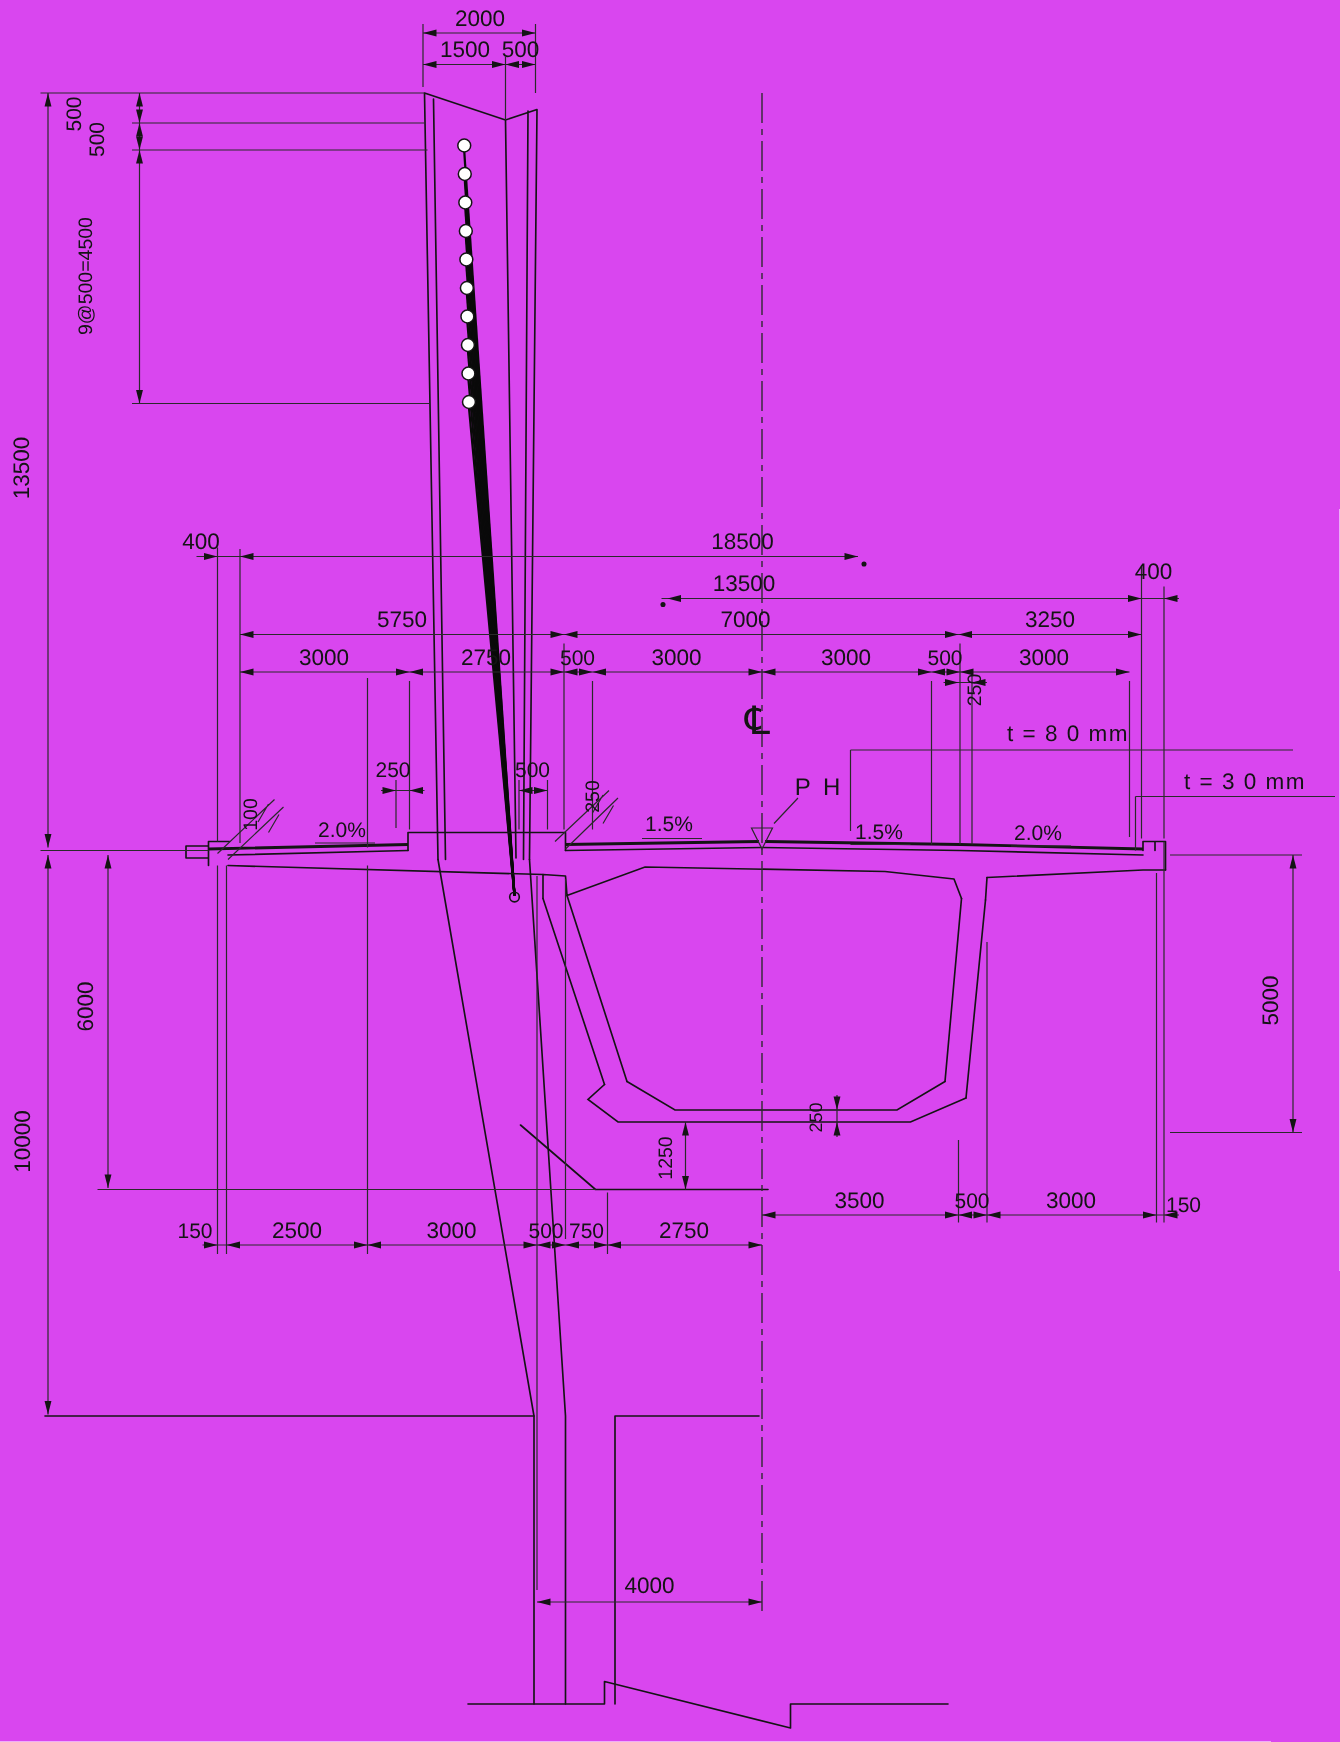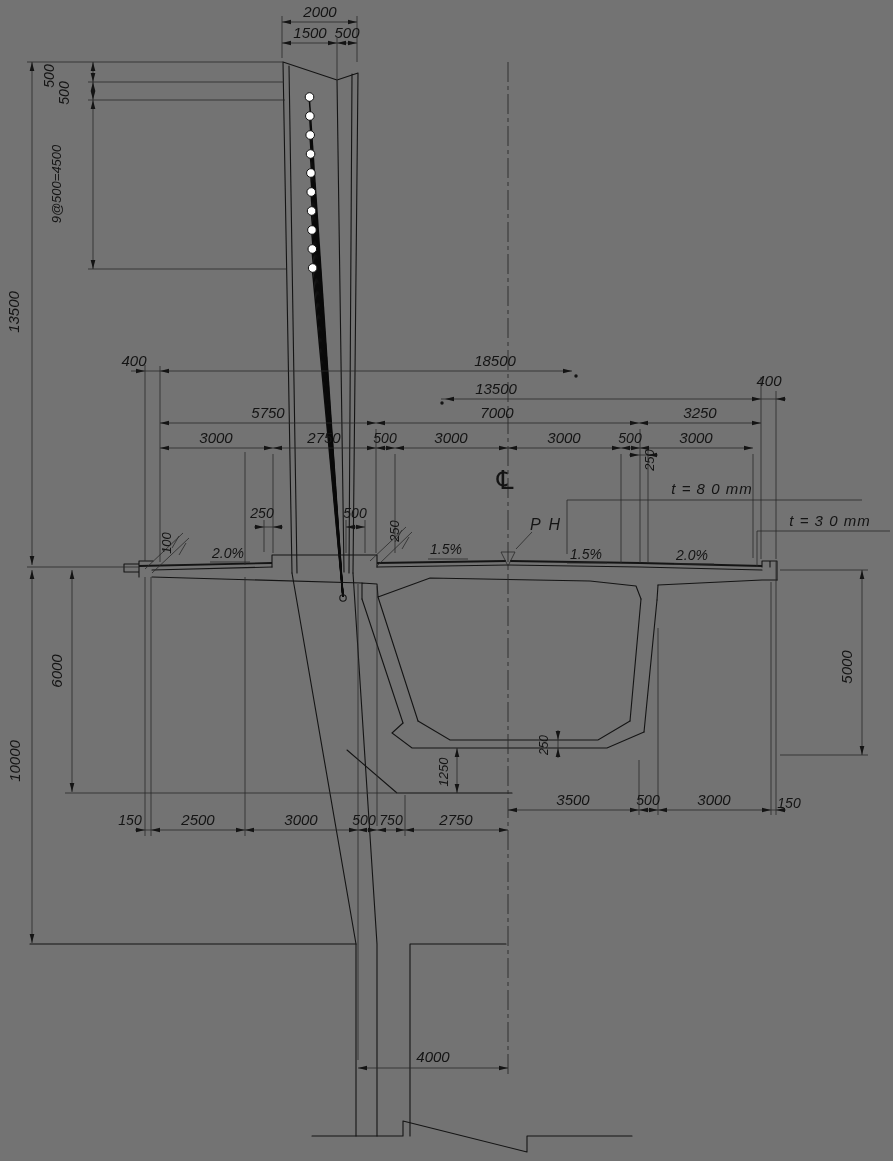--- a/index.html
+++ b/index.html
@@ -1,17 +1,17 @@
 <!DOCTYPE html>
 <html><head>
 <meta charset="utf-8">
 <style>
   html,body{margin:0;padding:0;background:#ffffff;}
-  .sheet{position:relative;width:893px;height:1161px;background:#737373;overflow:hidden;
-         font-family:"Liberation Sans", sans-serif;font-style:italic;}
+  .sheet{position:relative;width:893px;height:1161px;background:#d946ef;overflow:hidden;
+         font-family:"Liberation Sans", sans-serif;}
   svg text{font-family:"Liberation Sans","DejaVu Sans",sans-serif;fill:#141414;}
   .struct{stroke:#141414;stroke-width:1.1;fill:none;stroke-linecap:round;}
   .heavy{stroke:#141414;stroke-width:1.9;fill:none;}
   .thin{stroke:#2a2a2a;stroke-width:0.8;fill:none;}
   .cable{stroke:#0a0a0a;stroke-width:1.5;fill:none;}
   .cl{stroke:#2a2a2a;stroke-width:0.9;fill:none;stroke-dasharray:20 4 4 4;}
   .arrowhead{fill:#141414;stroke:none;}
   .dot{fill:#141414;stroke:none;}
 </style>
 </head>

